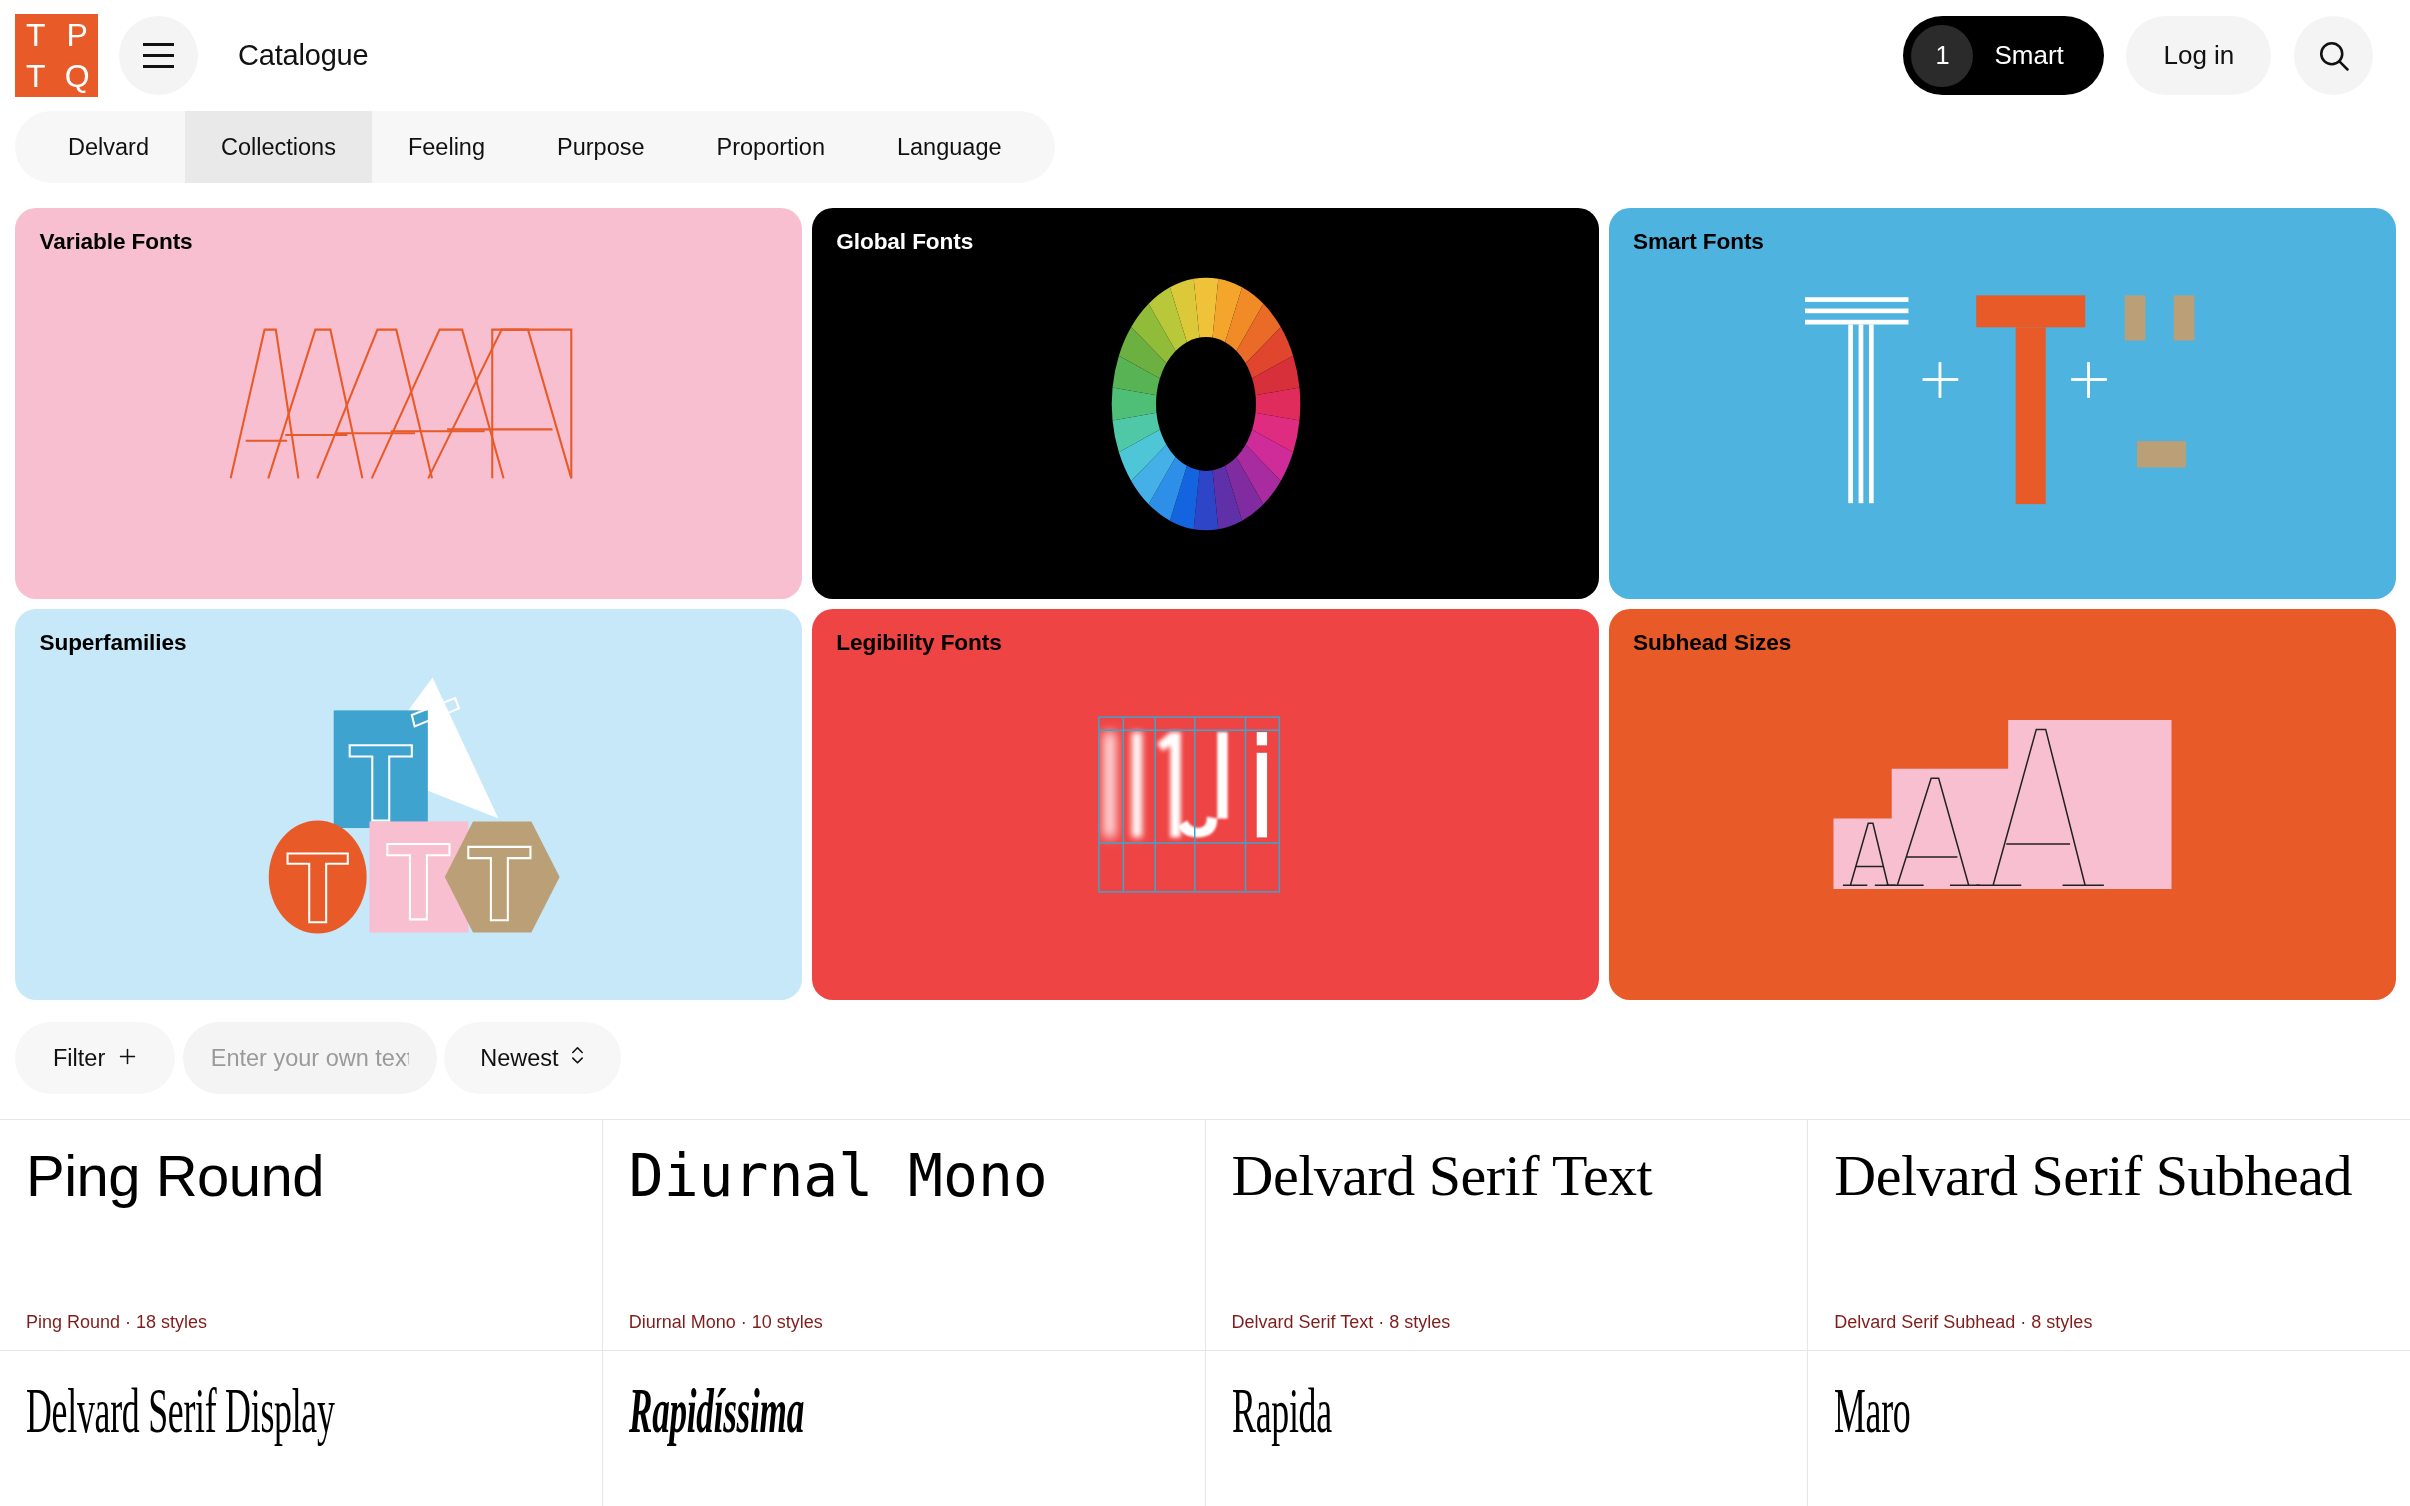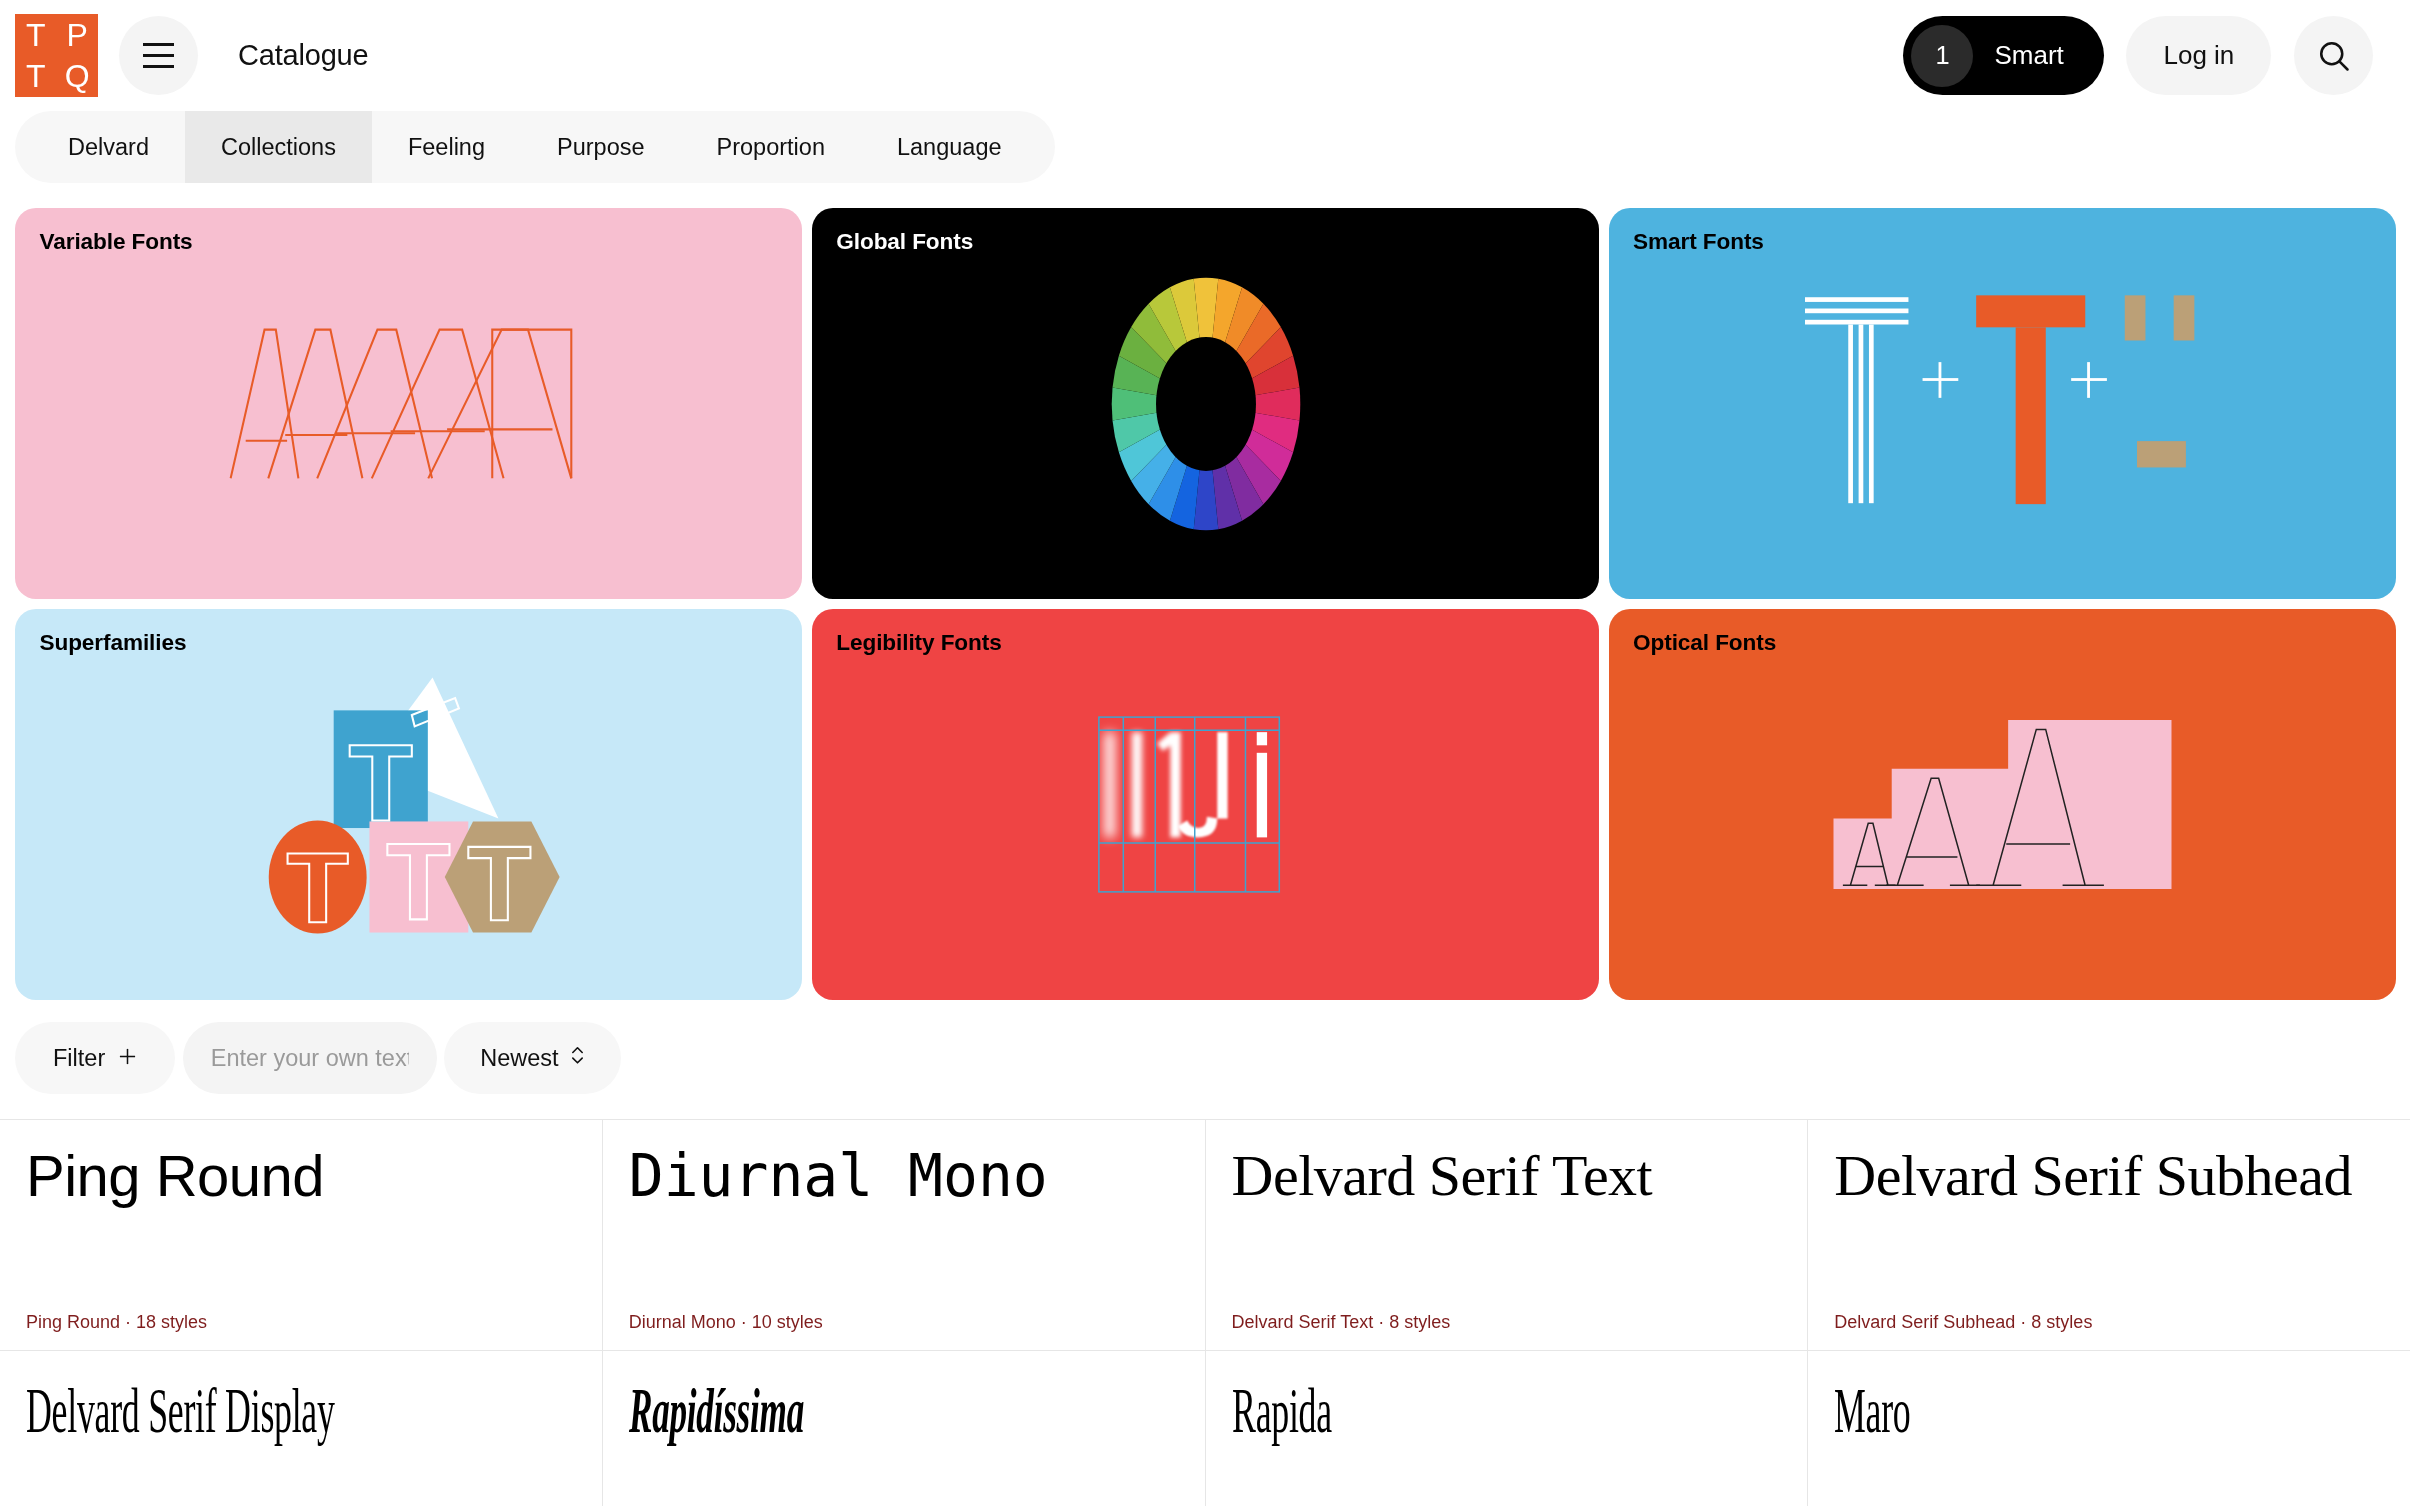--- a/index.html
+++ b/index.html
@@ -419,21 +419,21 @@
             <line x1="62" y1="2" x2="62" y2="188"></line>
             <line x1="104" y1="2" x2="104" y2="188"></line>
             <line x1="158" y1="2" x2="158" y2="188"></line>
           </g>
         </svg>
       </div>
     </div>
   </div>
 
   <div class="card" style="background:#E85B28">
-    <div class="card-title">Optical Fonts</div>
+    <div class="card-title">Subhead Sizes</div>
     <div class="card-art">
       <svg width="339" height="169" viewBox="0 0 360 180">
         <path d="M0 105 L62 105 L62 52 L186 52 L186 0 L360 0 L360 180 L0 180 Z" fill="#F7BFD0"></path>
         <g fill="none" stroke="#222" stroke-width="1.6">
           <path d="M18 176 L37 110 L42 110 L58 176 M24 156 L53 156 M10 176 h26 M44 176 h22"></path>
           <path d="M68 176 L104 62 L112 62 L144 176 M78 146 L132 146 M56 176 h40 M124 176 h32"></path>
           <path d="M170 176 L216 10 L226 10 L268 176 M184 132 L252 132 M152 176 h48 M244 176 h44"></path>
         </g>
       </svg>
     </div>

